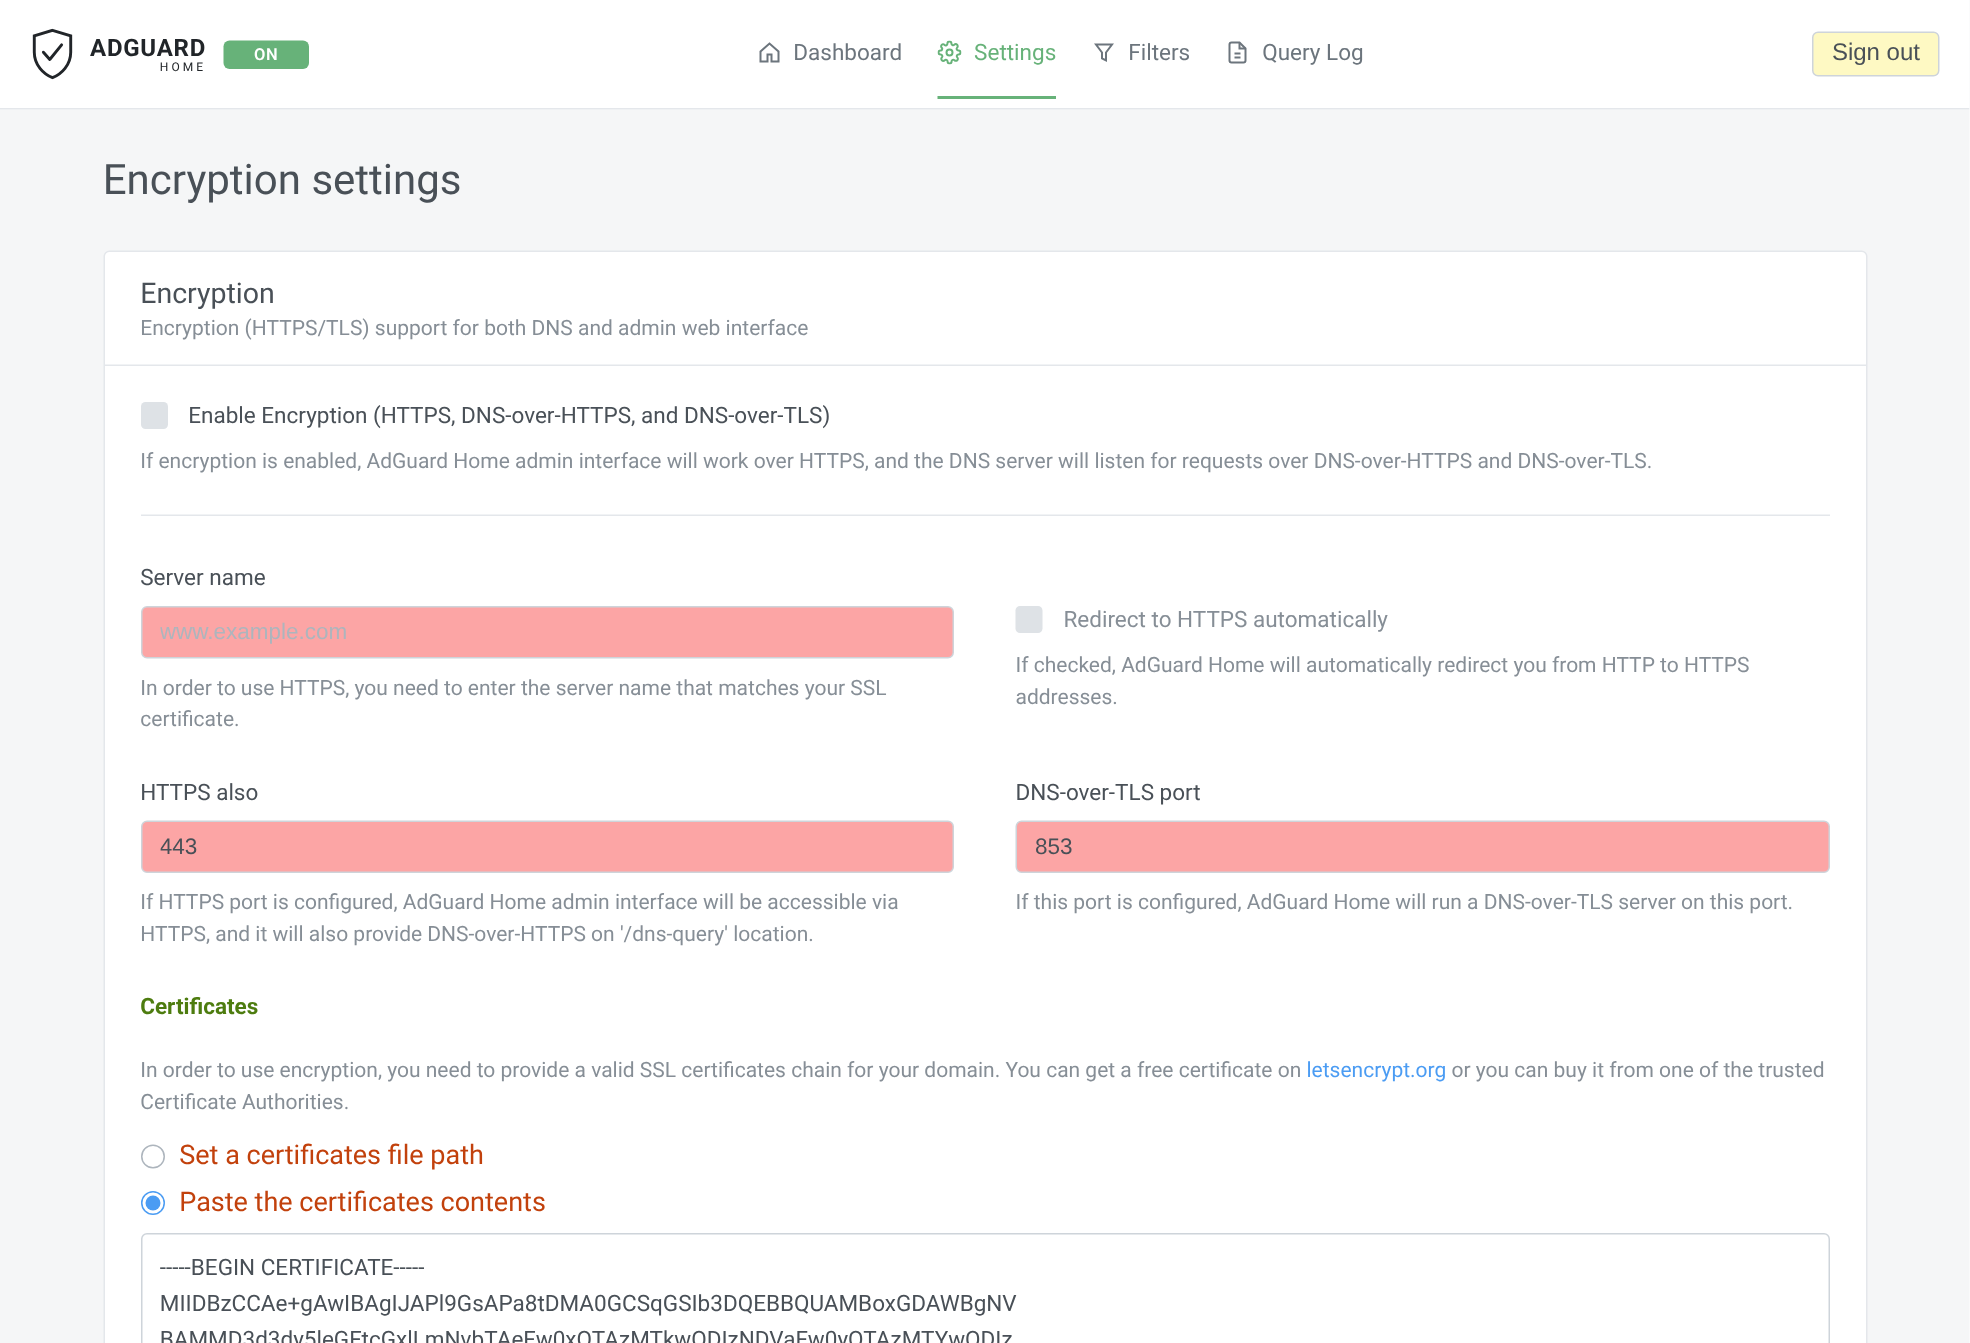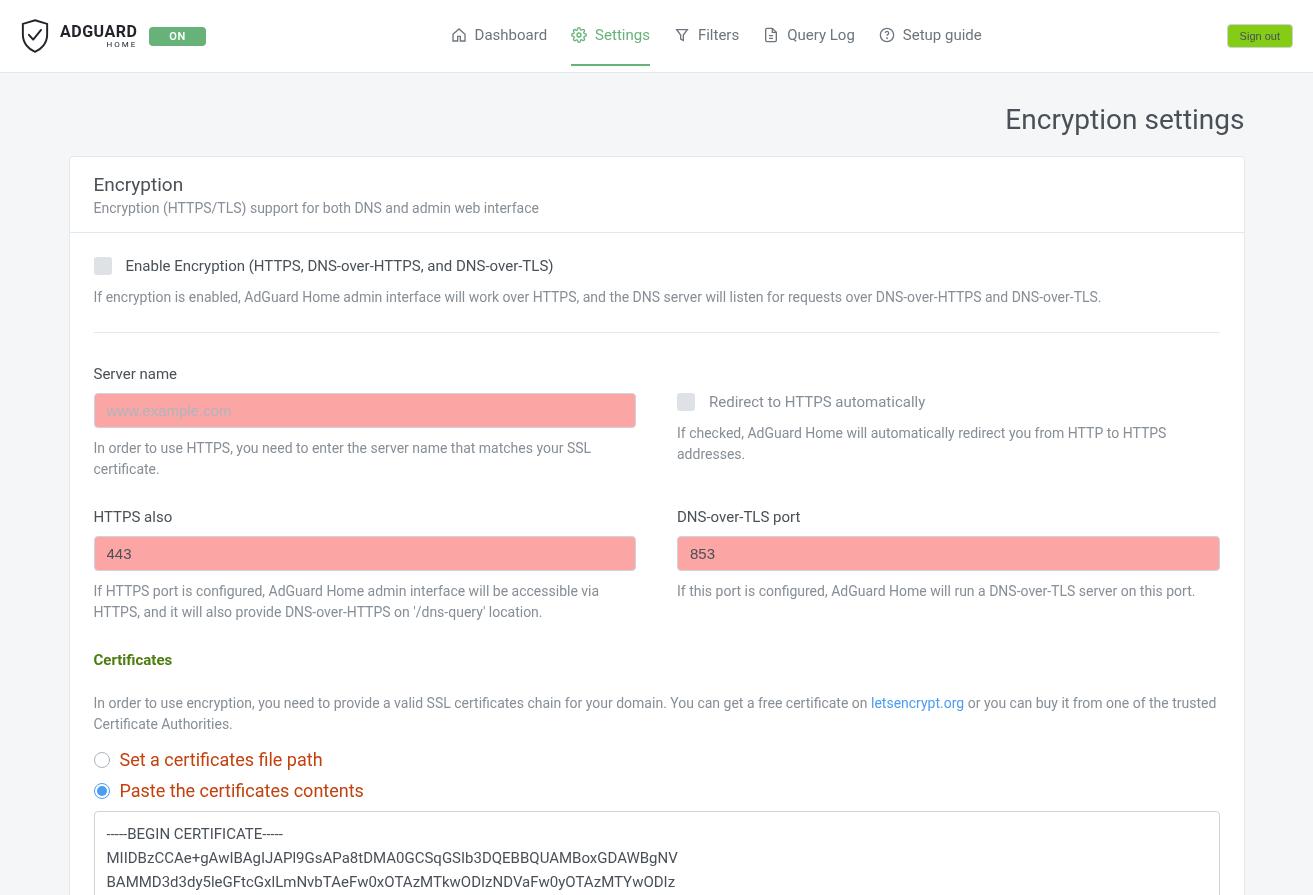--- a/index.html
+++ b/index.html
@@ -37,25 +37,25 @@
     .nav { display: flex; gap: 24px; }
     .nav-item {
       display: flex; align-items: center; gap: 8px;
       color: #6c757d; text-decoration: none; font-size: 15px;
       padding: 20px 0;
       border-bottom: 2px solid transparent;
     }
     .nav-item.active { color: #67b279; border-bottom-color: #67b279; }
     .nav-icon { width: 16px; height: 16px; }
     .sign-out {
-      border: 1px solid #ced4da; background: #84cc16; color: #495057;
-      font-size: 11px; padding: 5px 12px; border-radius: 4px; cursor: pointer;
+      border: 1px solid #ced4da; background: #fef9c3; color: #495057;
+      font-size: 16px; padding: 5px 12px; border-radius: 4px; cursor: pointer;
     }
     .container { max-width: 1176px; margin: 0 auto; padding: 30px 0; }
-    .page-title { font-size: 28px; font-weight: 400; color: #495057; margin-bottom: 20px; text-align: right; }
+    .page-title { font-size: 28px; font-weight: 400; color: #495057; margin-bottom: 31px; }
     .card { background: #fff; border: 1px solid #e4e7eb; border-radius: 4px; }
     .card-header { padding: 16px 24px; border-bottom: 1px solid #e4e7eb; }
     .card-title { font-size: 19px; font-weight: 400; color: #495057; margin-bottom: 4px; }
     .card-subtitle { font-size: 14px; color: #868e96; }
     .card-body { padding: 24px; }
     .checkbox-row { display: flex; align-items: center; gap: 14px; margin-bottom: 12px; }
     .checkbox {
       width: 18px; height: 18px; background: #dee2e6; border-radius: 3px;
       cursor: pointer; flex-shrink: 0;
     }
@@ -135,28 +135,20 @@
         <span>Filters</span>
       </a>
       <a class="nav-item">
         <svg class="nav-icon" viewBox="0 0 24 24" fill="none" stroke="currentColor" stroke-width="2">
             <path d="M14 2 H6 a2 2 0 0 0-2 2 v16 a2 2 0 0 0 2 2 h12 a2 2 0 0 0 2-2 V8 z"></path>
             <path d="M14 2 v6 h6"></path>
             <path d="M9 13 h6 M9 17 h6"></path>
           </svg>
         <span>Query Log</span>
       </a>
-      <a class="nav-item">
-        <svg class="nav-icon" viewBox="0 0 24 24" fill="none" stroke="currentColor" stroke-width="2">
-            <circle cx="12" cy="12" r="10"></circle>
-            <path d="M9.5 9a2.5 2.5 0 1 1 3.5 2.3c-.8.4-1 1-1 1.7"></path>
-            <circle cx="12" cy="17" r="0.5" fill="currentColor"></circle>
-          </svg>
-        <span>Setup guide</span>
-      </a>
     </nav>
 
     <button class="sign-out">Sign out</button>
   </div>
 </div>
 
 <div class="container">
   <h1 class="page-title">Encryption settings</h1>
 
   <div class="card">

